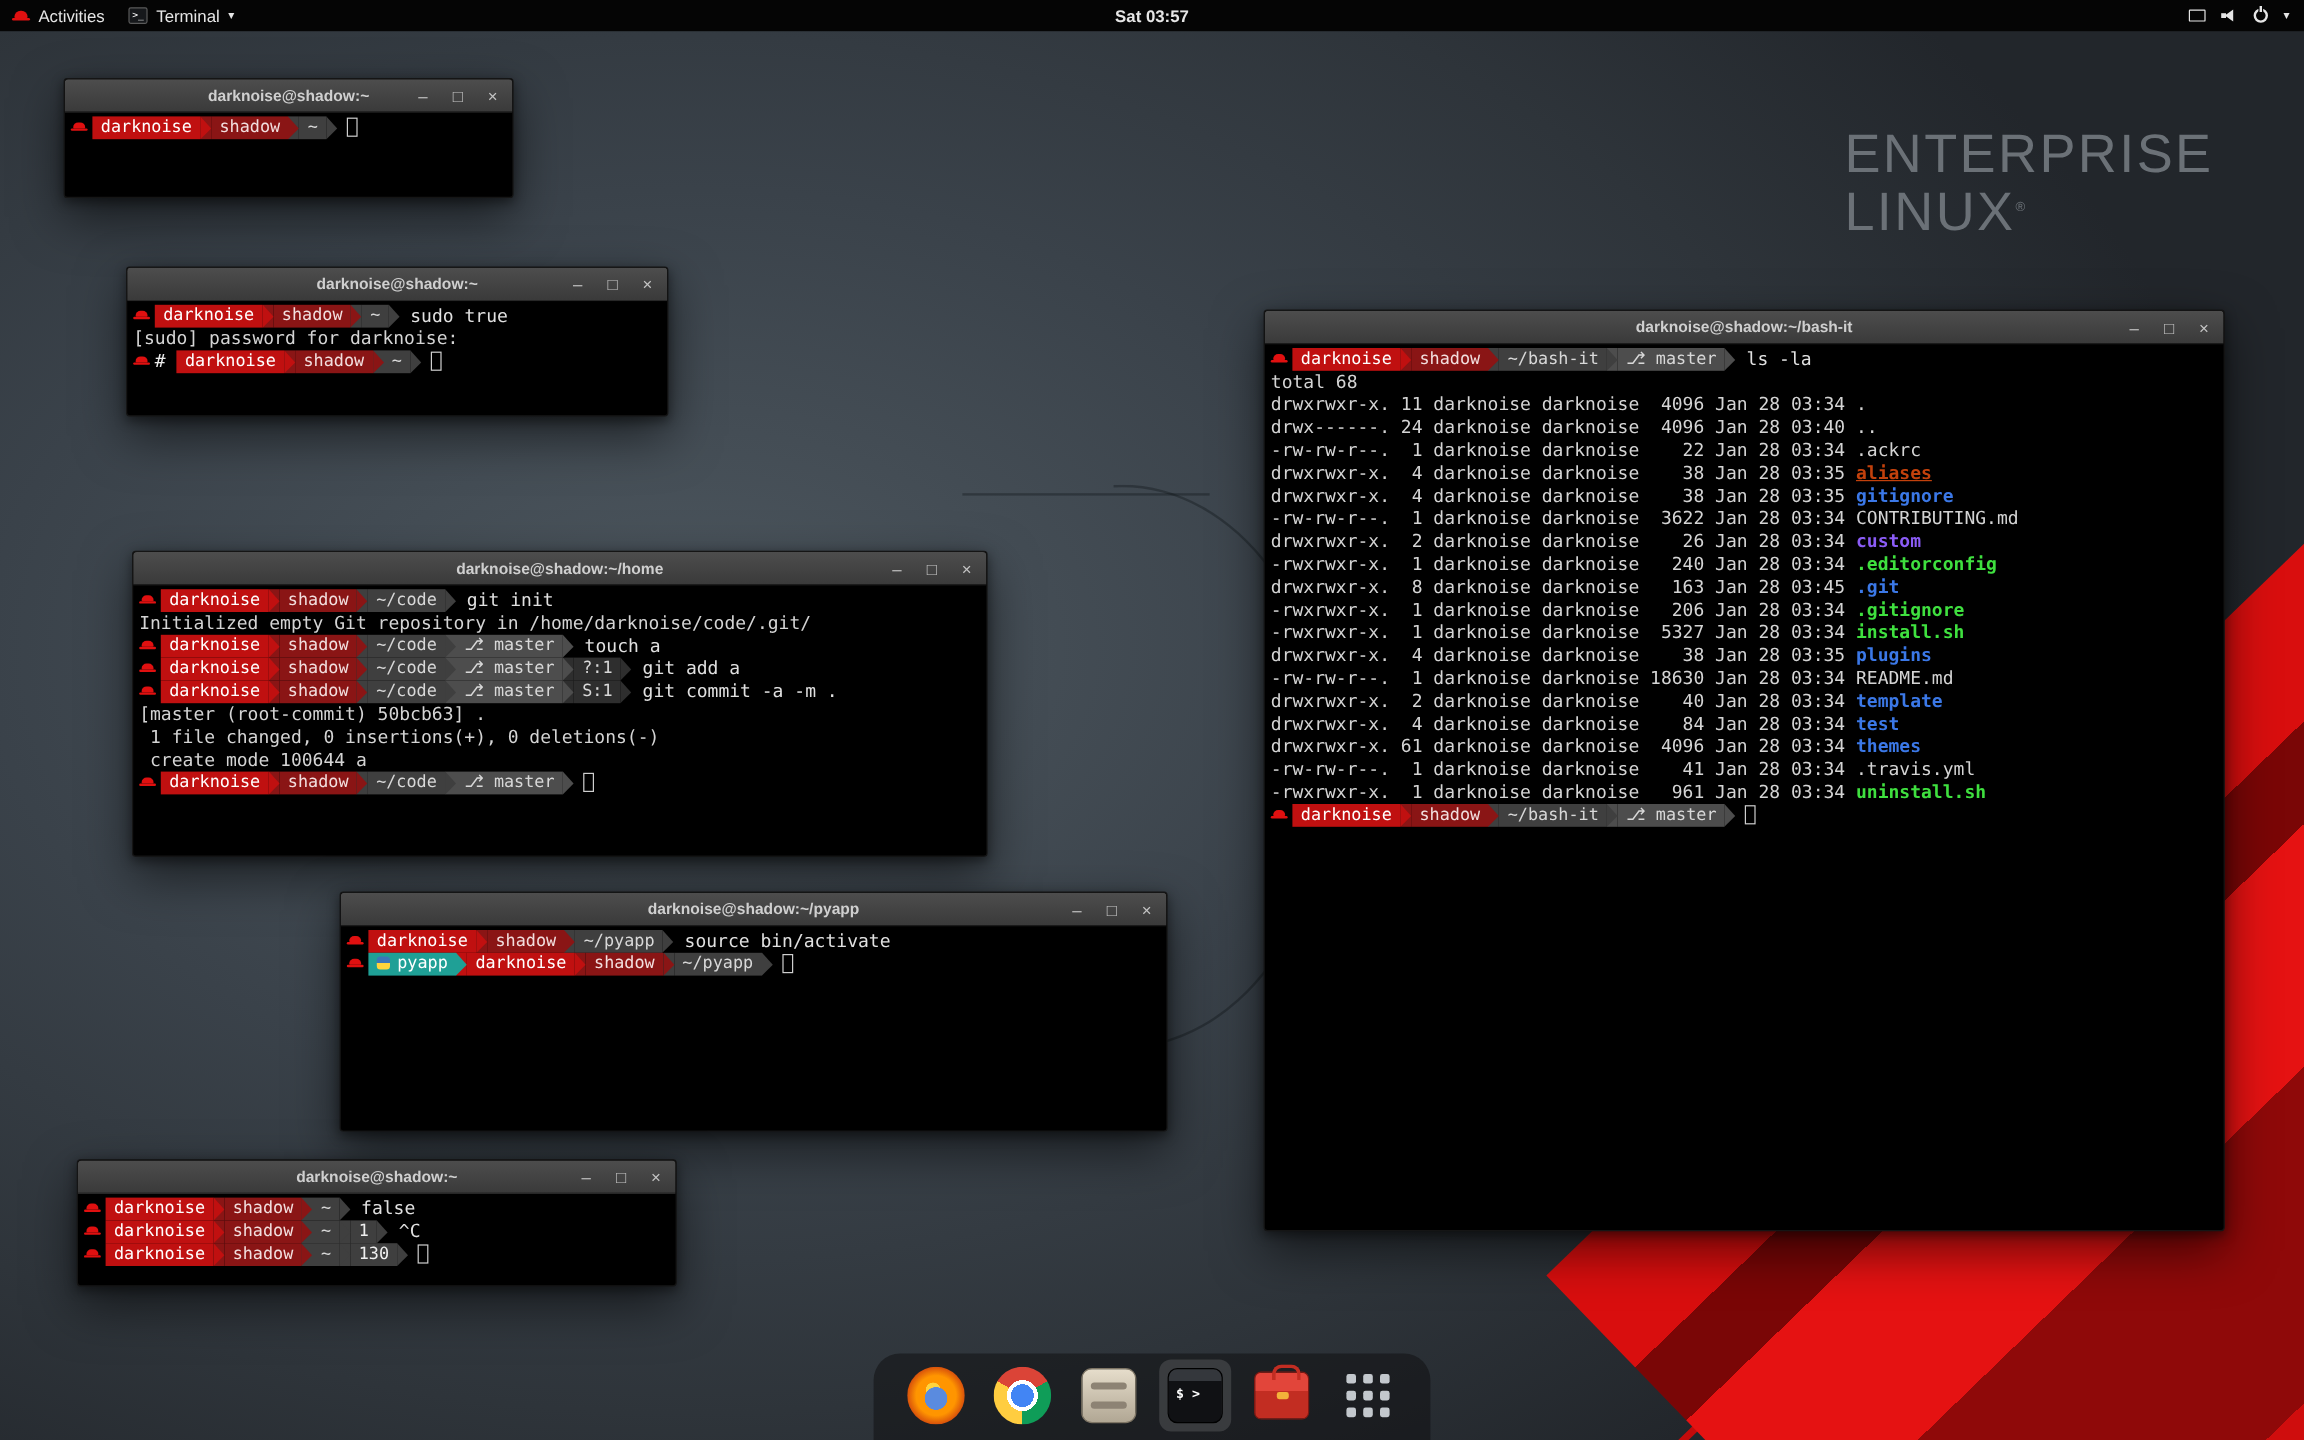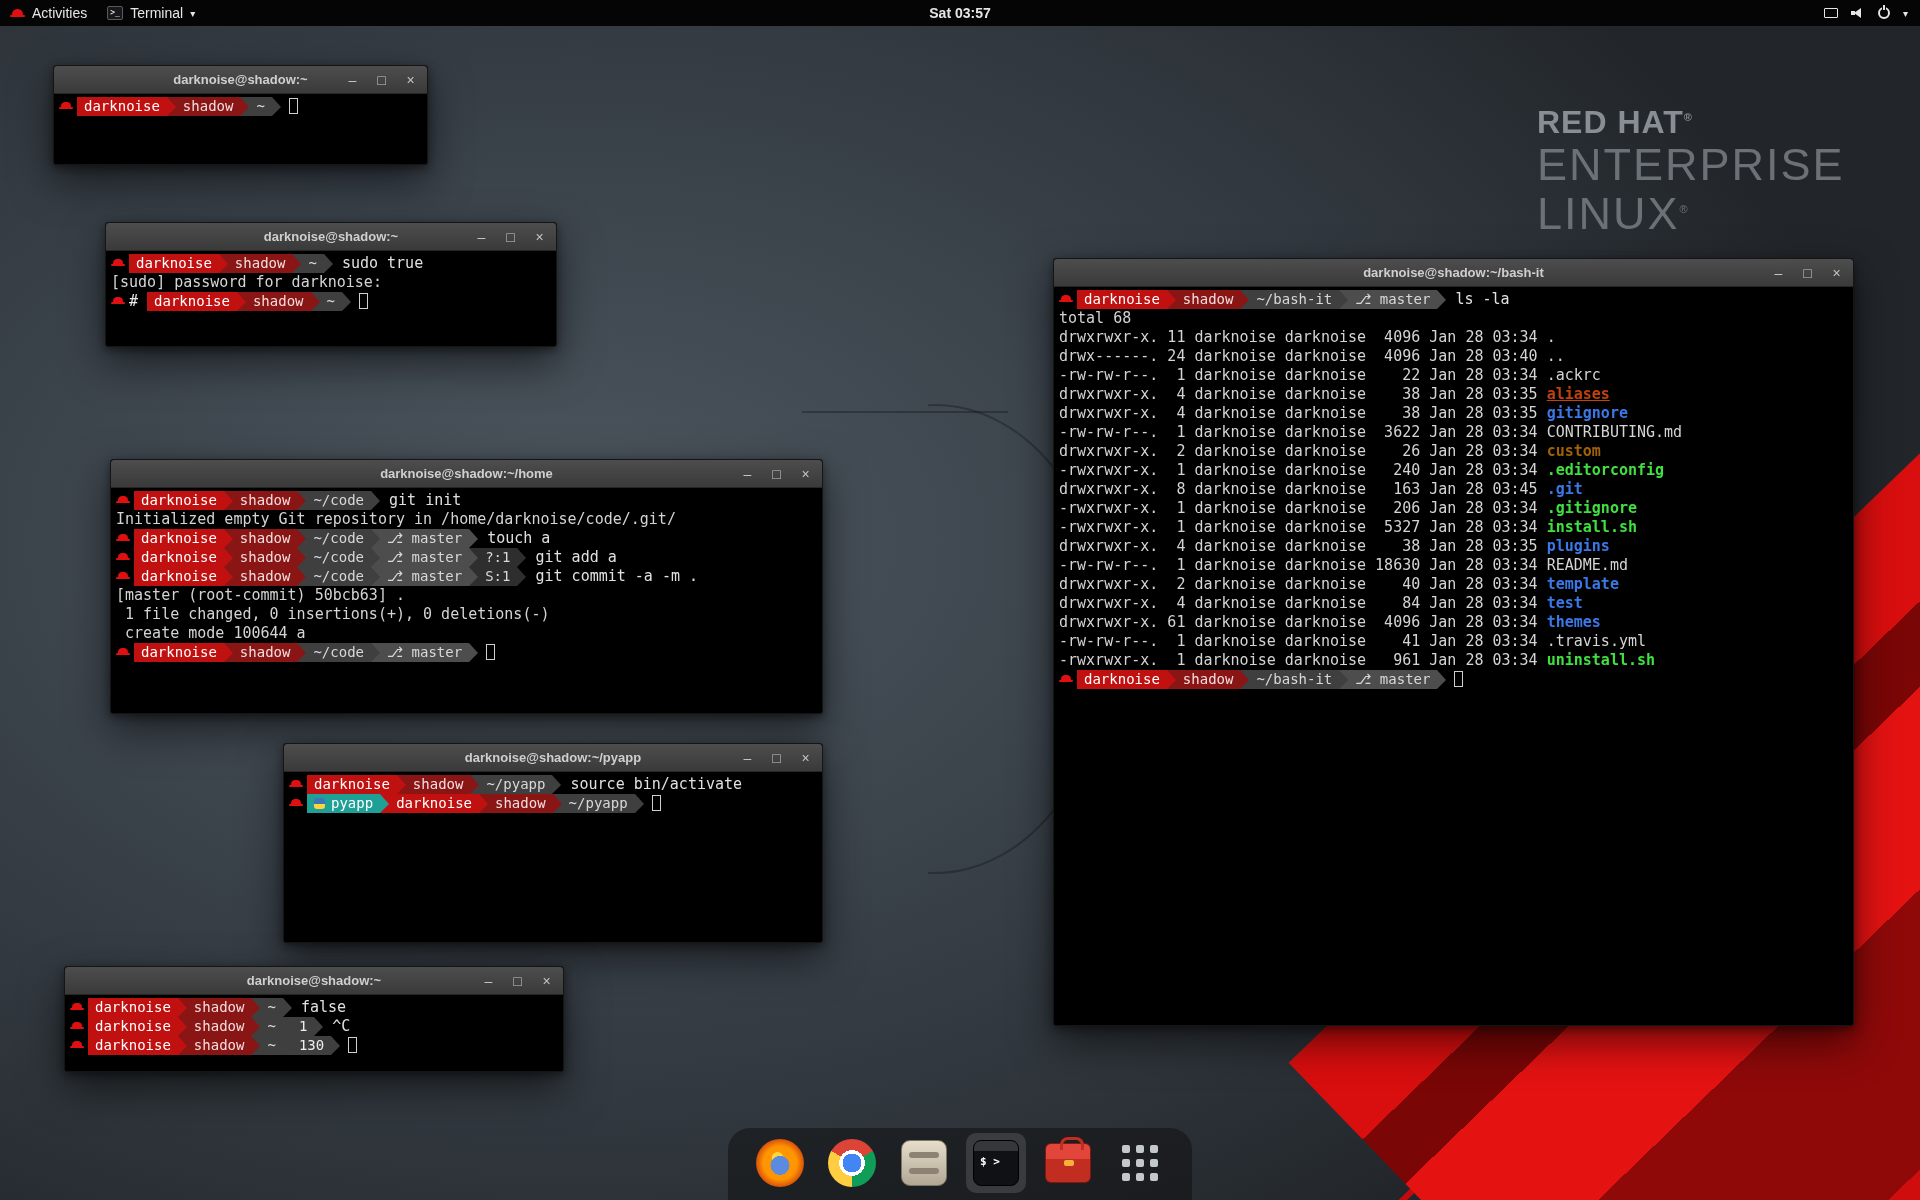--- a/index.html
+++ b/index.html
@@ -114,21 +114,20 @@
 <body>
 
 <div class="wallpaper"></div>
 <div class="arc1"></div>
 <div class="hline"></div>
 <div class="stripes">
   <div class="stripe-thin"></div>
   <div class="stripe-main"></div>
 </div>
 <div class="brand">
-  <div class="l1"><span>RED HAT</span><sup>®</sup></div>
   <div class="l2">ENTERPRISE</div>
   <div class="l2"><span>LINUX</span><sup>®</sup></div>
 </div>
 
 <div class="topbar">
   <div class="tb-left">
     <div class="activities">
       <span class="fedora"></span>
       <span>Activities</span>
     </div>
@@ -192,21 +191,21 @@
       <div class="tline"><span class="rh-icon"></span><span class="seg" style="background: rgb(192, 16, 16); color: rgb(255, 255, 255);">darknoise</span><span class="pl-arrow" style="background: rgb(138, 21, 21);"><span style="border-left-color: rgb(192, 16, 16);"></span></span><span class="seg" style="background: rgb(138, 21, 21); color: rgb(242, 222, 222);">shadow</span><span class="pl-arrow" style="background: rgb(63, 63, 63);"><span style="border-left-color: rgb(138, 21, 21);"></span></span><span class="seg" style="background: rgb(63, 63, 63); color: rgb(216, 216, 216);">~/code</span><span class="pl-arrow" style="background: rgb(77, 77, 77);"><span style="border-left-color: rgb(63, 63, 63);"></span></span><span class="seg" style="background: rgb(77, 77, 77); color: rgb(216, 216, 216);">⎇ master</span><span class="pl-arrow"><span style="border-left-color: rgb(77, 77, 77);"></span></span><span class="cmd"> touch a</span></div>
       <div class="tline"><span class="rh-icon"></span><span class="seg" style="background: rgb(192, 16, 16); color: rgb(255, 255, 255);">darknoise</span><span class="pl-arrow" style="background: rgb(138, 21, 21);"><span style="border-left-color: rgb(192, 16, 16);"></span></span><span class="seg" style="background: rgb(138, 21, 21); color: rgb(242, 222, 222);">shadow</span><span class="pl-arrow" style="background: rgb(63, 63, 63);"><span style="border-left-color: rgb(138, 21, 21);"></span></span><span class="seg" style="background: rgb(63, 63, 63); color: rgb(216, 216, 216);">~/code</span><span class="pl-arrow" style="background: rgb(77, 77, 77);"><span style="border-left-color: rgb(63, 63, 63);"></span></span><span class="seg" style="background: rgb(77, 77, 77); color: rgb(216, 216, 216);">⎇ master</span><span class="pl-arrow" style="background: rgb(46, 46, 46);"><span style="border-left-color: rgb(77, 77, 77);"></span></span><span class="seg" style="background: rgb(46, 46, 46); color: rgb(216, 216, 216);">?:1</span><span class="pl-arrow"><span style="border-left-color: rgb(46, 46, 46);"></span></span><span class="cmd"> git add a</span></div>
       <div class="tline"><span class="rh-icon"></span><span class="seg" style="background: rgb(192, 16, 16); color: rgb(255, 255, 255);">darknoise</span><span class="pl-arrow" style="background: rgb(138, 21, 21);"><span style="border-left-color: rgb(192, 16, 16);"></span></span><span class="seg" style="background: rgb(138, 21, 21); color: rgb(242, 222, 222);">shadow</span><span class="pl-arrow" style="background: rgb(63, 63, 63);"><span style="border-left-color: rgb(138, 21, 21);"></span></span><span class="seg" style="background: rgb(63, 63, 63); color: rgb(216, 216, 216);">~/code</span><span class="pl-arrow" style="background: rgb(77, 77, 77);"><span style="border-left-color: rgb(63, 63, 63);"></span></span><span class="seg" style="background: rgb(77, 77, 77); color: rgb(216, 216, 216);">⎇ master</span><span class="pl-arrow" style="background: rgb(46, 46, 46);"><span style="border-left-color: rgb(77, 77, 77);"></span></span><span class="seg" style="background: rgb(46, 46, 46); color: rgb(216, 216, 216);">S:1</span><span class="pl-arrow"><span style="border-left-color: rgb(46, 46, 46);"></span></span><span class="cmd"> git commit -a -m .</span></div>
       <div class="tline">[master (root-commit) 50bcb63] .</div>
       <div class="tline"> 1 file changed, 0 insertions(+), 0 deletions(-)</div>
       <div class="tline"> create mode 100644 a</div>
       <div class="tline"><span class="rh-icon"></span><span class="seg" style="background: rgb(192, 16, 16); color: rgb(255, 255, 255);">darknoise</span><span class="pl-arrow" style="background: rgb(138, 21, 21);"><span style="border-left-color: rgb(192, 16, 16);"></span></span><span class="seg" style="background: rgb(138, 21, 21); color: rgb(242, 222, 222);">shadow</span><span class="pl-arrow" style="background: rgb(63, 63, 63);"><span style="border-left-color: rgb(138, 21, 21);"></span></span><span class="seg" style="background: rgb(63, 63, 63); color: rgb(216, 216, 216);">~/code</span><span class="pl-arrow" style="background: rgb(77, 77, 77);"><span style="border-left-color: rgb(63, 63, 63);"></span></span><span class="seg" style="background: rgb(77, 77, 77); color: rgb(216, 216, 216);">⎇ master</span><span class="pl-arrow"><span style="border-left-color: rgb(77, 77, 77);"></span></span><span class="cursor"></span></div>
     </div>
 </div>
 
-<div class="window" style="left:283px;top:743px;width:540px;height:200px;z-index:13">
+<div class="window" style="left:283px;top:743px;width:690px;height:200px;z-index:13">
   <div class="titlebar">
     <span class="wtitle">darknoise@shadow:~/pyapp</span>
     <span class="controls">
       <span class="wbtn">–</span>
       <span class="wbtn">□</span>
       <span class="wbtn">×</span>
     </span>
   </div>
   <div class="term-body">
       <div class="tline"><span class="rh-icon"></span><span class="seg" style="background: rgb(192, 16, 16); color: rgb(255, 255, 255);">darknoise</span><span class="pl-arrow" style="background: rgb(138, 21, 21);"><span style="border-left-color: rgb(192, 16, 16);"></span></span><span class="seg" style="background: rgb(138, 21, 21); color: rgb(242, 222, 222);">shadow</span><span class="pl-arrow" style="background: rgb(63, 63, 63);"><span style="border-left-color: rgb(138, 21, 21);"></span></span><span class="seg" style="background: rgb(63, 63, 63); color: rgb(216, 216, 216);">~/pyapp</span><span class="pl-arrow"><span style="border-left-color: rgb(63, 63, 63);"></span></span><span class="cmd"> source bin/activate</span></div>
@@ -241,21 +240,21 @@
   </div>
   <div class="term-body">
       <div class="tline"><span class="rh-icon"></span><span class="seg" style="background: rgb(192, 16, 16); color: rgb(255, 255, 255);">darknoise</span><span class="pl-arrow" style="background: rgb(138, 21, 21);"><span style="border-left-color: rgb(192, 16, 16);"></span></span><span class="seg" style="background: rgb(138, 21, 21); color: rgb(242, 222, 222);">shadow</span><span class="pl-arrow" style="background: rgb(63, 63, 63);"><span style="border-left-color: rgb(138, 21, 21);"></span></span><span class="seg" style="background: rgb(63, 63, 63); color: rgb(216, 216, 216);">~/bash-it</span><span class="pl-arrow" style="background: rgb(77, 77, 77);"><span style="border-left-color: rgb(63, 63, 63);"></span></span><span class="seg" style="background: rgb(77, 77, 77); color: rgb(216, 216, 216);">⎇ master</span><span class="pl-arrow"><span style="border-left-color: rgb(77, 77, 77);"></span></span><span class="cmd"> ls -la</span></div>
       <div class="tline">total 68</div>
       <div class="tline">drwxrwxr-x. 11 darknoise darknoise  4096 Jan 28 03:34 <span style="color: rgb(212, 212, 212);">.</span></div>
       <div class="tline">drwx------. 24 darknoise darknoise  4096 Jan 28 03:40 <span style="color: rgb(212, 212, 212);">..</span></div>
       <div class="tline">-rw-rw-r--.  1 darknoise darknoise    22 Jan 28 03:34 <span style="color: rgb(212, 212, 212);">.ackrc</span></div>
       <div class="tline">drwxrwxr-x.  4 darknoise darknoise    38 Jan 28 03:35 <span style="color: #c2410c; font-weight: bold; text-decoration: underline;">aliases</span></div>
       <div class="tline">drwxrwxr-x.  4 darknoise darknoise    38 Jan 28 03:35 <span style="color: rgb(59, 120, 231); font-weight: bold;">gitignore</span></div>
       <div class="tline">-rw-rw-r--.  1 darknoise darknoise  3622 Jan 28 03:34 <span style="color: rgb(212, 212, 212);">CONTRIBUTING.md</span></div>
-      <div class="tline">drwxrwxr-x.  2 darknoise darknoise    26 Jan 28 03:34 <span style="color: #a16207; font-weight: bold;">custom</span></div>
+      <div class="tline">drwxrwxr-x.  2 darknoise darknoise    26 Jan 28 03:34 <span style="color: #8b5cf6; font-weight: bold;">custom</span></div>
       <div class="tline">-rwxrwxr-x.  1 darknoise darknoise   240 Jan 28 03:34 <span style="color: rgb(63, 224, 63); font-weight: bold;">.editorconfig</span></div>
       <div class="tline">drwxrwxr-x.  8 darknoise darknoise   163 Jan 28 03:45 <span style="color: rgb(59, 120, 231); font-weight: bold;">.git</span></div>
       <div class="tline">-rwxrwxr-x.  1 darknoise darknoise   206 Jan 28 03:34 <span style="color: rgb(63, 224, 63); font-weight: bold;">.gitignore</span></div>
       <div class="tline">-rwxrwxr-x.  1 darknoise darknoise  5327 Jan 28 03:34 <span style="color: rgb(63, 224, 63); font-weight: bold;">install.sh</span></div>
       <div class="tline">drwxrwxr-x.  4 darknoise darknoise    38 Jan 28 03:35 <span style="color: rgb(59, 120, 231); font-weight: bold;">plugins</span></div>
       <div class="tline">-rw-rw-r--.  1 darknoise darknoise 18630 Jan 28 03:34 <span style="color: rgb(212, 212, 212);">README.md</span></div>
       <div class="tline">drwxrwxr-x.  2 darknoise darknoise    40 Jan 28 03:34 <span style="color: rgb(59, 120, 231); font-weight: bold;">template</span></div>
       <div class="tline">drwxrwxr-x.  4 darknoise darknoise    84 Jan 28 03:34 <span style="color: rgb(59, 120, 231); font-weight: bold;">test</span></div>
       <div class="tline">drwxrwxr-x. 61 darknoise darknoise  4096 Jan 28 03:34 <span style="color: rgb(59, 120, 231); font-weight: bold;">themes</span></div>
       <div class="tline">-rw-rw-r--.  1 darknoise darknoise    41 Jan 28 03:34 <span style="color: rgb(212, 212, 212);">.travis.yml</span></div>

